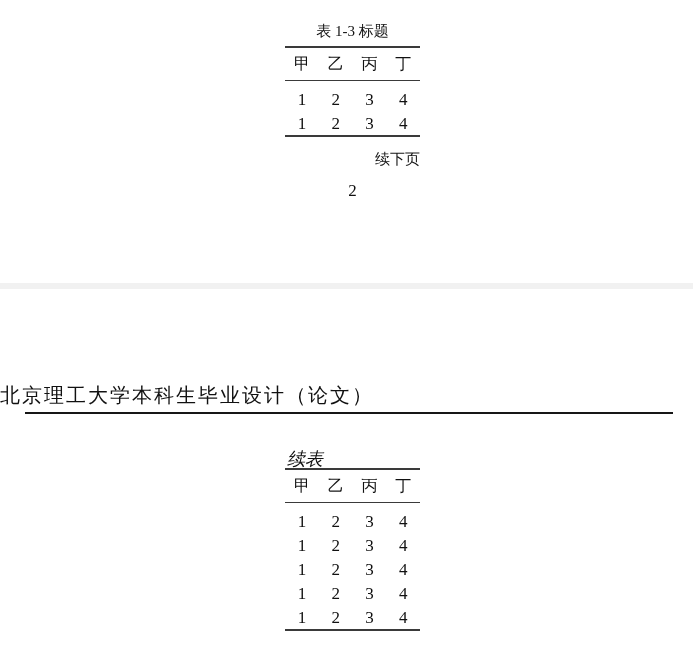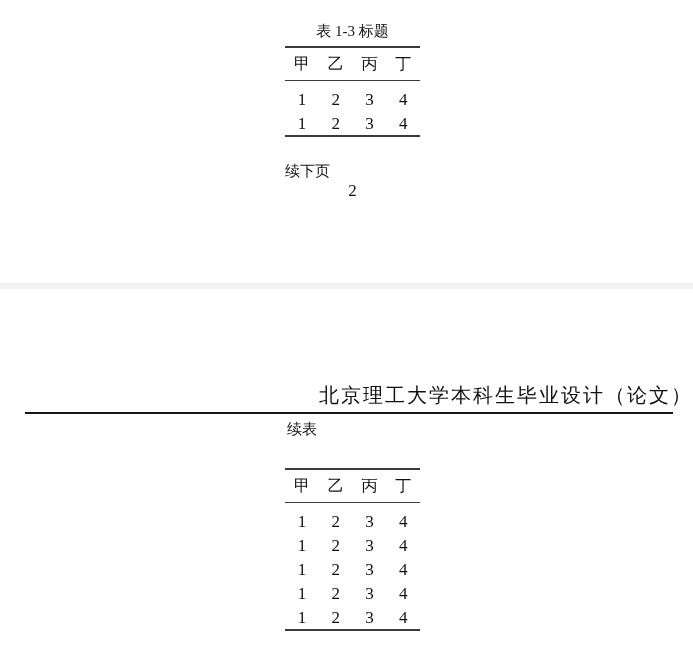--- a/index.html
+++ b/index.html
@@ -24,47 +24,47 @@
   .cell { width: 25%; text-align: center; font-size: 17px; line-height: 1; }
   .hcell { font-size: 16px; }
 
   
   .tbl-caption {
     position: absolute; left: 285px; top: 22px; width: 135px;
     text-align: center; font-size: 15px; line-height: 18px; white-space: nowrap;
   }
   .tbl-1 { top: 46px; }
   .cont-note {
-    position: absolute; left: 285px; top: 162px; width: 135px;
-    font-size: 15px; line-height: 18px;
+    position: absolute; left: 285px; top: 150px; width: 135px;
+    text-align: right; font-size: 15px; line-height: 18px;
   }
   .page-number {
     position: absolute; left: 285px; top: 181px; width: 135px;
     text-align: center; font-size: 17px; line-height: 20px;
   }
 
   
   .page-break {
     position: absolute; left: 0; top: 283px; width: 693px; height: 6px;
     background: #f1f1f1;
   }
 
   
   .running-header {
     position: absolute; left: 0; top: 384px; width: 693px;
-    text-align: right; font-size: 20px; line-height: 22px;
+    text-align: left; font-size: 20px; line-height: 22px;
     letter-spacing: 2px; white-space: nowrap;
   }
   .header-rule {
     position: absolute; left: 25px; top: 412px; width: 648px;
     height: 0; border-top: 2px solid #161616;
   }
   .cont-label {
-    position: absolute; left: 287px; top: 420px;
-    font-size: 15px; line-height: 18px;
+    position: absolute; left: 287px; top: 450px;
+    font-size: 18px; line-height: 18px; font-style: italic;
   }
   .tbl-2 { top: 468px; }
   .tbl-2 .hrow { height: 32px; }
 </style>
 </head>
 <body>
 
 <div class="canvas">
 
   <section>

